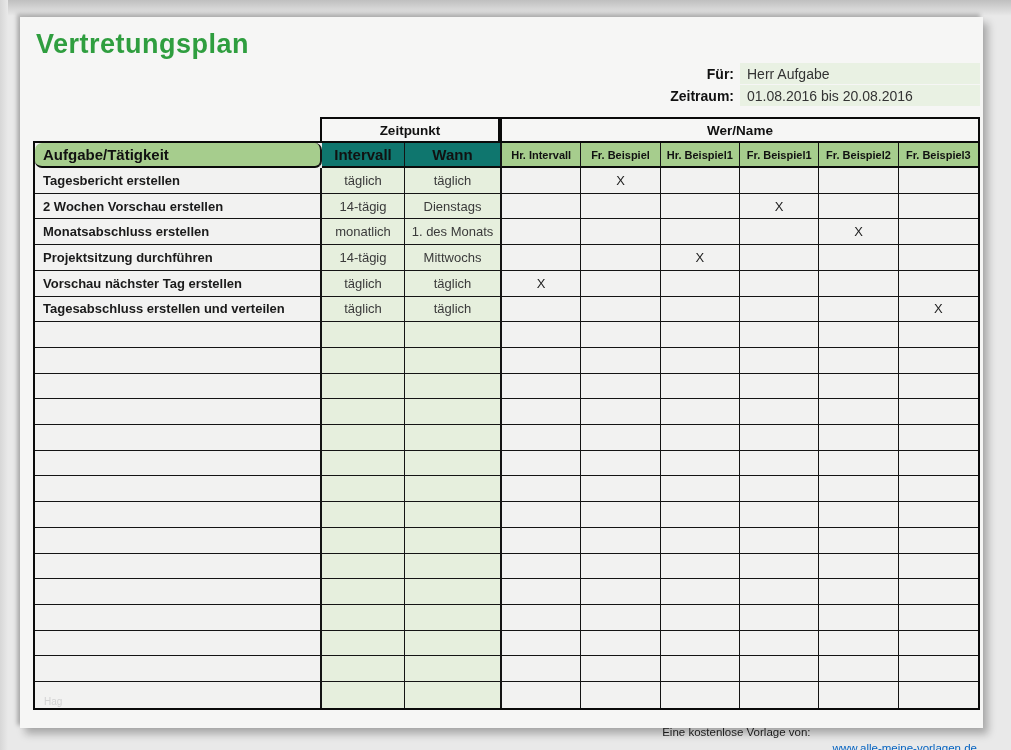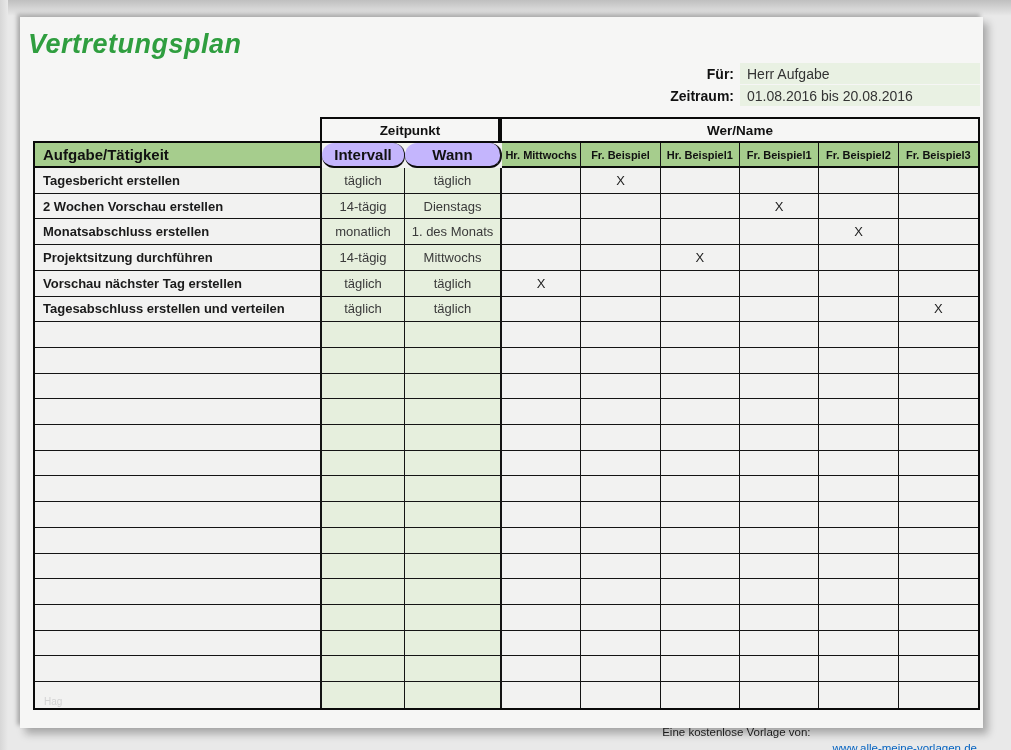--- a/index.html
+++ b/index.html
@@ -16,22 +16,22 @@
   .frame-left {
     position:absolute; top:0; left:0; bottom:0; width:8px;
     background:linear-gradient(90deg,#d7d7d7,#e9e9e9);
   }
   .page {
     position:absolute; left:20px; top:17px; width:963px; height:711px;
     background:#f6f6f5;
     box-shadow:-3px -3px 4px rgba(0,0,0,.25), 5px 6px 8px rgba(0,0,0,.28);
   }
   .title {
-    position:absolute; left:8px; top:12px;
-    font-size:27px; font-weight:bold; color:#2f9e3f; letter-spacing:.5px;font-style:italic;
+    position:absolute; left:16px; top:12px;
+    font-size:27px; font-weight:bold; color:#2f9e3f; letter-spacing:.5px;
   }
   
   .meta { position:absolute; top:46px; right:3px; width:400px; }
   .meta-row { display:flex; align-items:stretch; height:21px; margin-bottom:1px; }
   .meta-label {
     flex:1; text-align:right; font-weight:bold; font-size:14px; color:#111;
     padding-right:6px; align-self:center;
   }
   .meta-value {
     width:240px; background:#e9f1e3; font-size:14px; color:#333;
@@ -54,22 +54,22 @@
     overflow:hidden; white-space:nowrap;
   }
   .cell:last-child { border-right:none; }
   .row:last-child .cell { border-bottom:none; }
   .cell.c-task { justify-content:flex-start; padding-left:8px; background:#f2f2f1;
     font-weight:bold; font-size:13px; color:#1a1a1a; border-right-width:2.4px; }
   .cell.c-iv { background:#e6efdd; font-size:13px; color:#3a3a3a; }
   .cell.c-wn { background:#e6efdd; font-size:13px; color:#3a3a3a; border-right-width:2.4px; }
   .cell.c-person { background:#f2f2f1; font-size:13px; color:#222; }
   .hdr-row .cell { background:#a6cd8d; border-bottom:2px solid #0a0a0a; font-weight:bold; color:#111; }
-  .hdr-row .c-task { background:#a6cd8d; font-size:15px; }
-  .hdr-row .c-iv, .hdr-row .c-wn { background:#c4b5fd; font-size:15px;border-radius:12px; }
+  .hdr-row .c-task { background:#a6cd8d; font-size:15px;border-radius:7px; }
+  .hdr-row .c-iv, .hdr-row .c-wn { background:#0f766e; font-size:15px; }
   .hdr-row .c-person { background:#a6cd8d; font-size:11px; }
   
   .footer {
     position:absolute; right:6px; top:693px;
     display:flex; align-items:center; gap:22px; font-size:11.5px;
   }
   .footer-note { color:#1a1a1a; }
   .footer-link { color:#0563c1; text-decoration:underline; cursor:pointer;margin-top:32px; }
   .watermark {
     position:absolute; left:24px; top:679px;
@@ -101,21 +101,21 @@
     <div class="band">
       <div></div>
       <div class="band-box">Zeitpunkt</div>
       <div class="band-box">Wer/Name</div>
     </div>
     <div class="grid">
       <div class="row hdr-row" id="hdr-row">
         <div class="cell c-task">Aufgabe/Tätigkeit</div>
         <div class="cell c-iv">Intervall</div>
         <div class="cell c-wn">Wann</div>
-      <div class="cell c-person">Hr. Mittwochs</div>
+      <div class="cell c-person">Hr. Intervall</div>
           <div class="cell c-person">Fr. Beispiel</div>
           <div class="cell c-person">Hr. Beispiel1</div>
           <div class="cell c-person">Fr. Beispiel1</div>
           <div class="cell c-person">Fr. Beispiel2</div>
           <div class="cell c-person">Fr. Beispiel3</div>
         </div>
       <div id="grid-body" style="display:contents"><div class="row">
             <div class="cell c-task">Tagesbericht erstellen</div>
             <div class="cell c-iv">täglich</div>
             <div class="cell c-wn">täglich</div>

